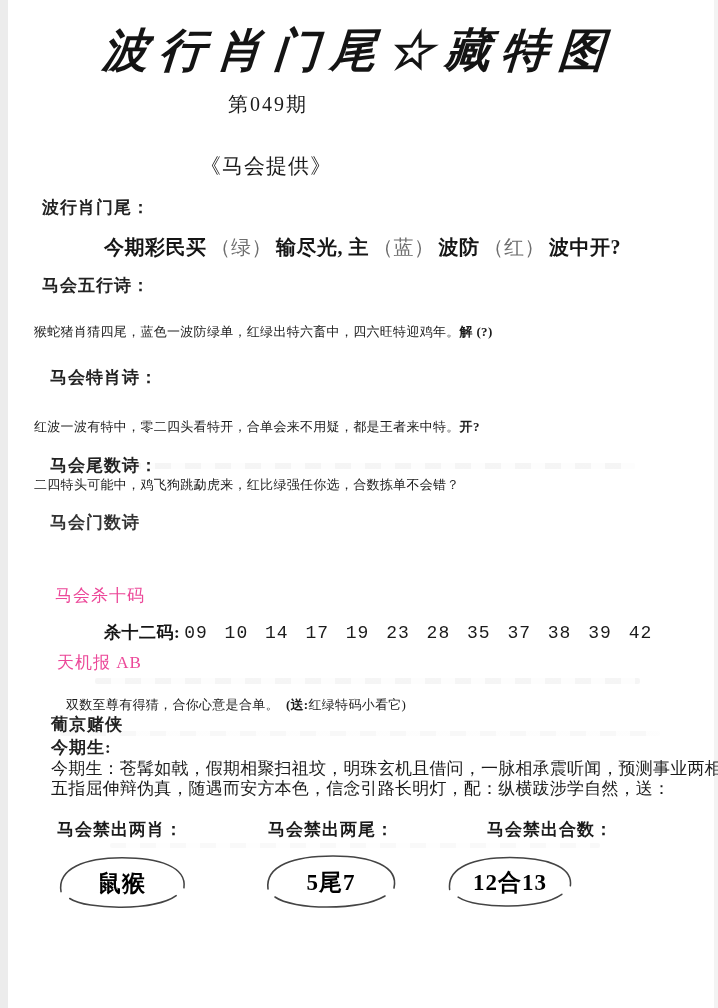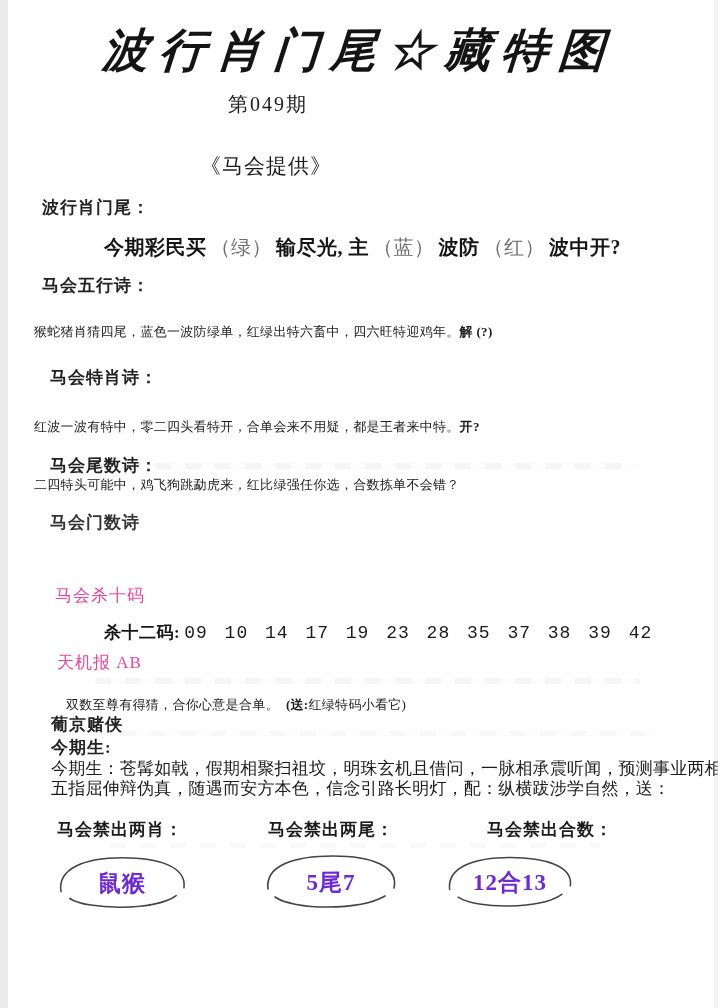--- a/index.html
+++ b/index.html
@@ -27,21 +27,21 @@
   .hd-n{font-size:17px;font-weight:400;letter-spacing:1px;color:#ec4899;}
   .boldline{font-size:20px;font-weight:700;letter-spacing:0.5px;color:#151515;}
   .line{font-size:13px;letter-spacing:0.3px;color:#1c1c1c;}
   .lite{font-weight:400;color:#6e6e6e;margin:0 4px;}
   .tail-b{font-weight:700;}
   .nums{font-family:"Liberation Mono","DejaVu Sans Mono",monospace;font-size:18px;letter-spacing:1px;word-spacing:5px;}
   .poem{font-size:17px;letter-spacing:0.2px;}
   .forbid{font-size:17px;font-weight:700;letter-spacing:1px;}
   .oval{position:absolute;display:flex;align-items:center;justify-content:center;}
   .oval svg{position:absolute;left:0;top:0;}
-  .oval .txt{position:relative;font-size:23px;font-weight:700;letter-spacing:1px;color:#6d28d9;}
+  .oval .txt{position:relative;font-size:23px;font-weight:700;letter-spacing:1px;color:#000000;}
   .smudge{
     position:absolute;height:6px;border-radius:2px;opacity:0.55;
     background:repeating-linear-gradient(90deg,rgba(0,0,0,0.07) 0 16px,rgba(0,0,0,0.015) 16px 30px);
   }
 </style>
 </head>
 <body>
 
 <div id="page">
   <div class="edge-left"></div>

